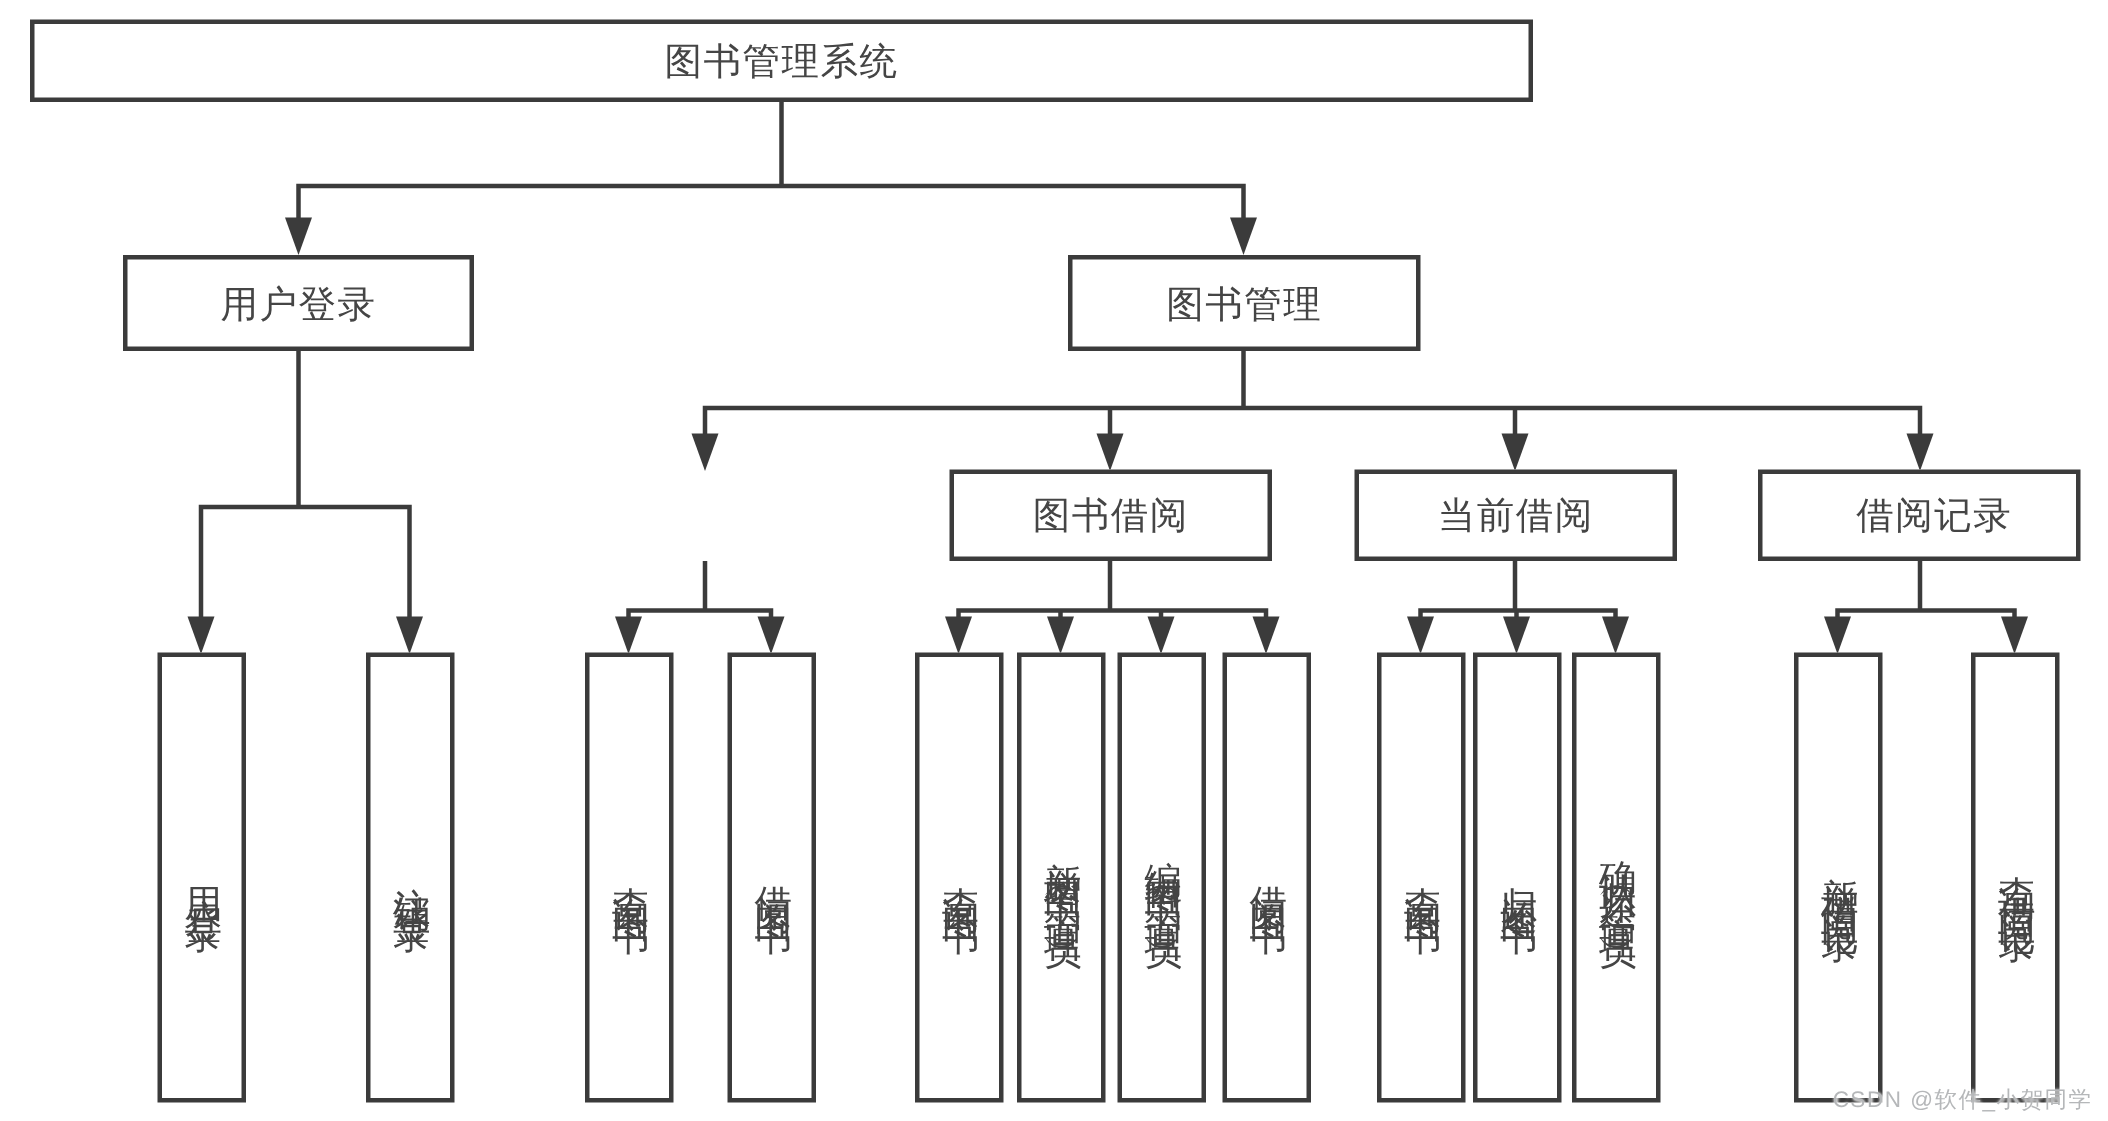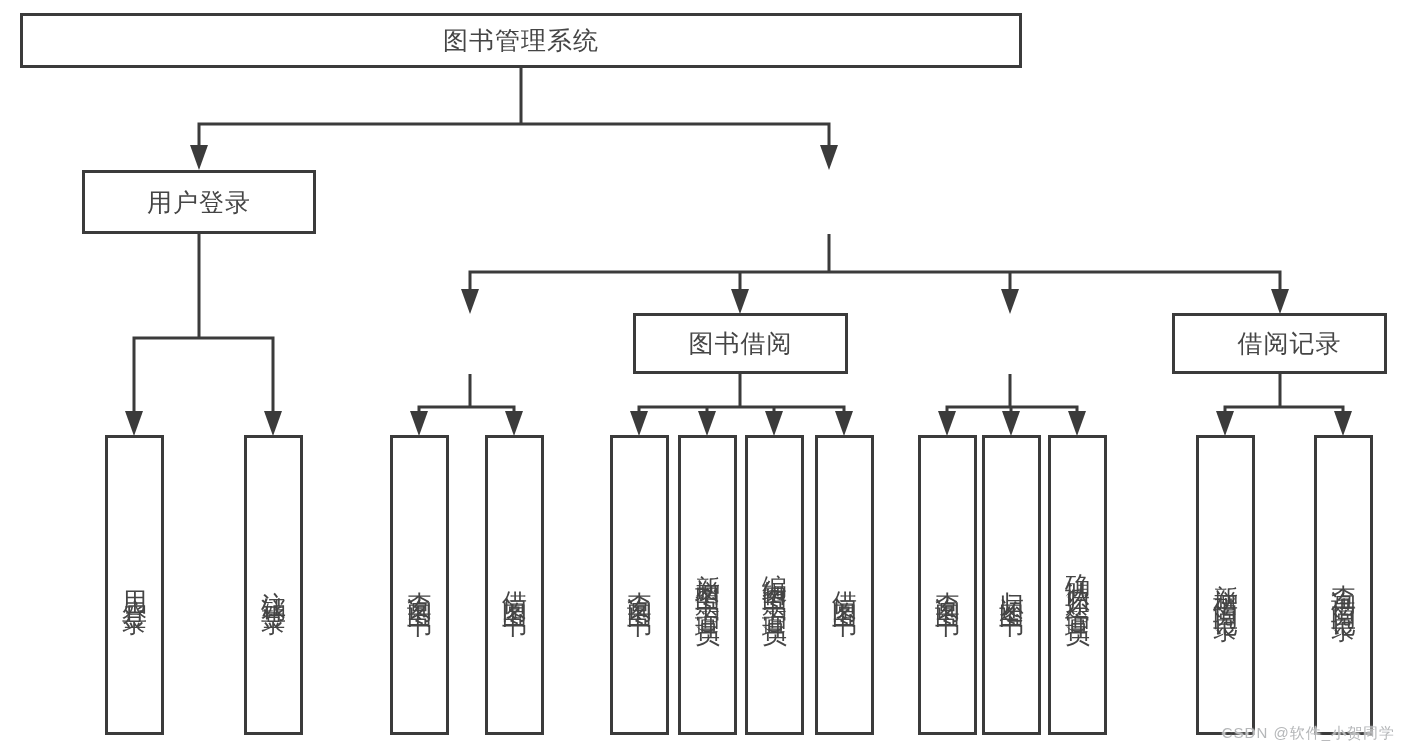--- a/index.html
+++ b/index.html
@@ -91,23 +91,29 @@
     </g>
   </svg>
 
   <div class="box" style="left:20px; top:13px; width:1002px; height:55px;align-items:center;">
     <span>图书管理系统</span>
   </div>
 
   <div class="box" style="left:82px; top:170px; width:234px; height:64px;">
     <span>用户登录</span>
   </div>
+  <div class="box" style="left:712px; top:170px; width:235px; height:64px;">
+    <span>图书管理</span>
+  </div>
 
   <div class="box" style="left:633px; top:313px; width:215px; height:61px;">
     <span>图书借阅</span>
+  </div>
+  <div class="box" style="left:903px; top:313px; width:215px; height:61px;">
+    <span>当前借阅</span>
   </div>
   <div class="box" style="left:1172px; top:313px; width:215px; height:61px;padding-left:20px;">
     <span>借阅记录</span>
   </div>
 
   <div class="box v" style="left:105px; top:435px; width:59px; height:300px;">
     <span class="vtext">用户登录</span>
   </div>
   <div class="box v" style="left:244px; top:435px; width:59px; height:300px;">
     <span class="vtext">注销登录</span>

